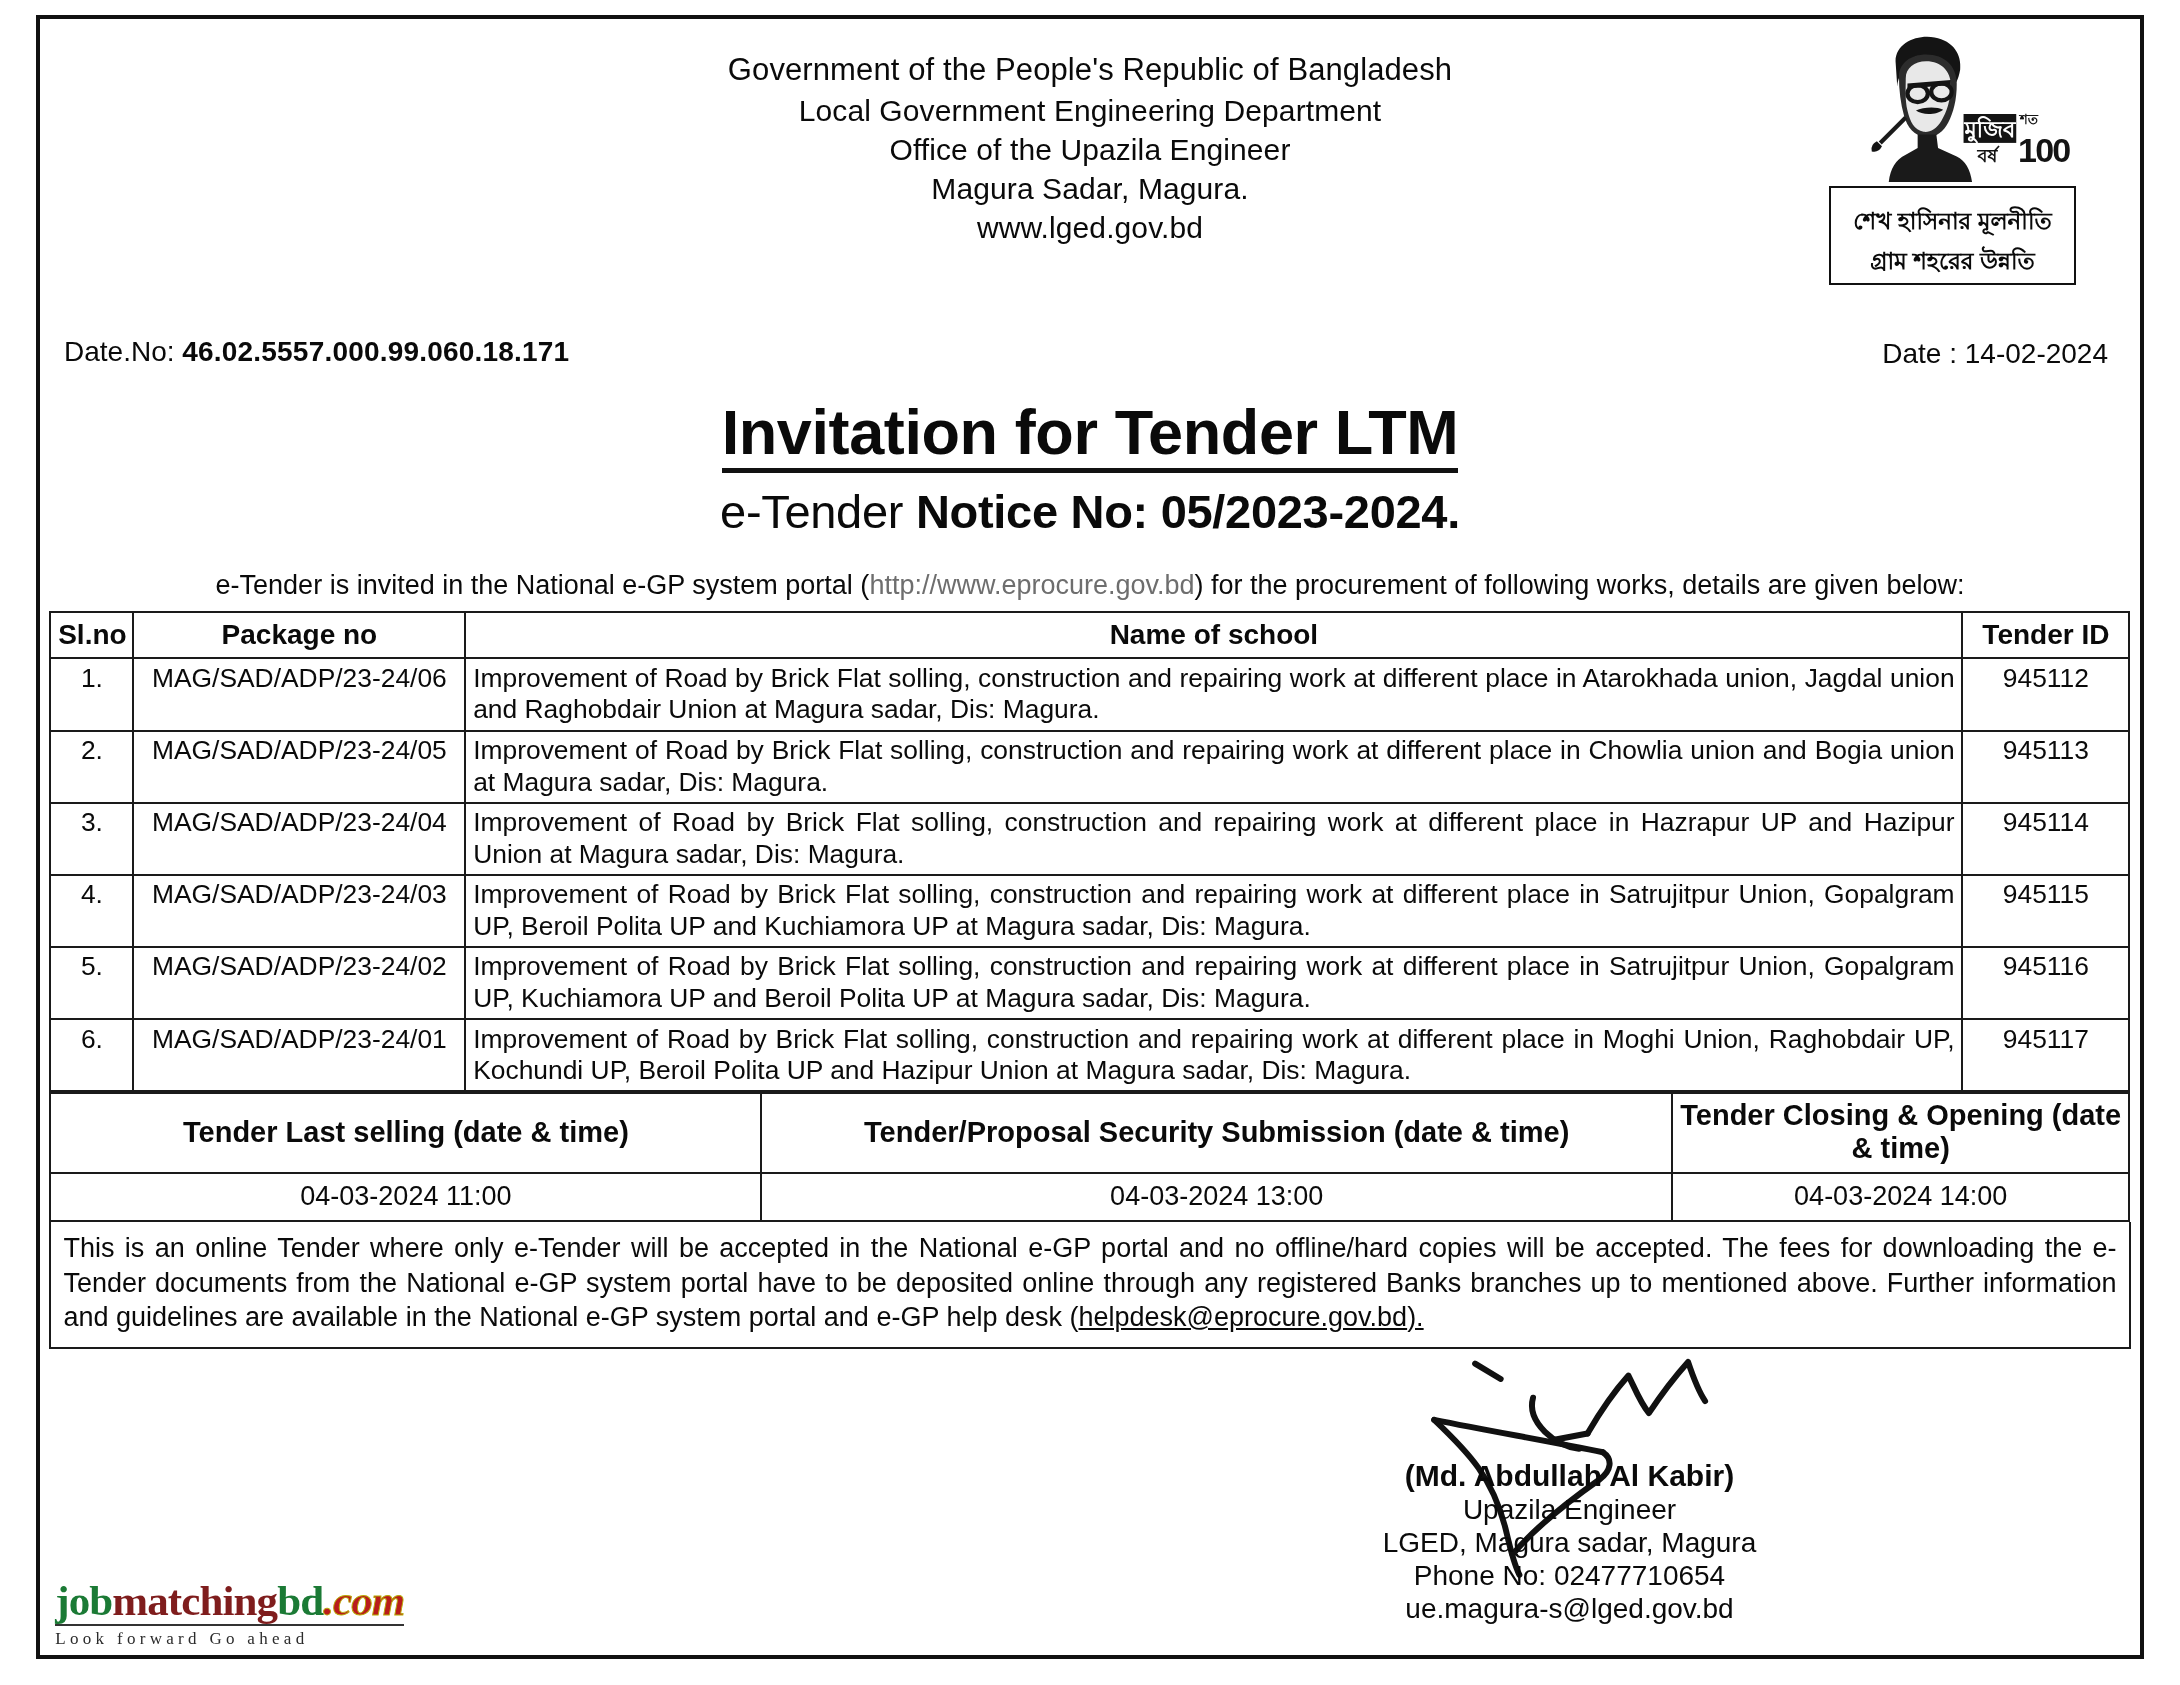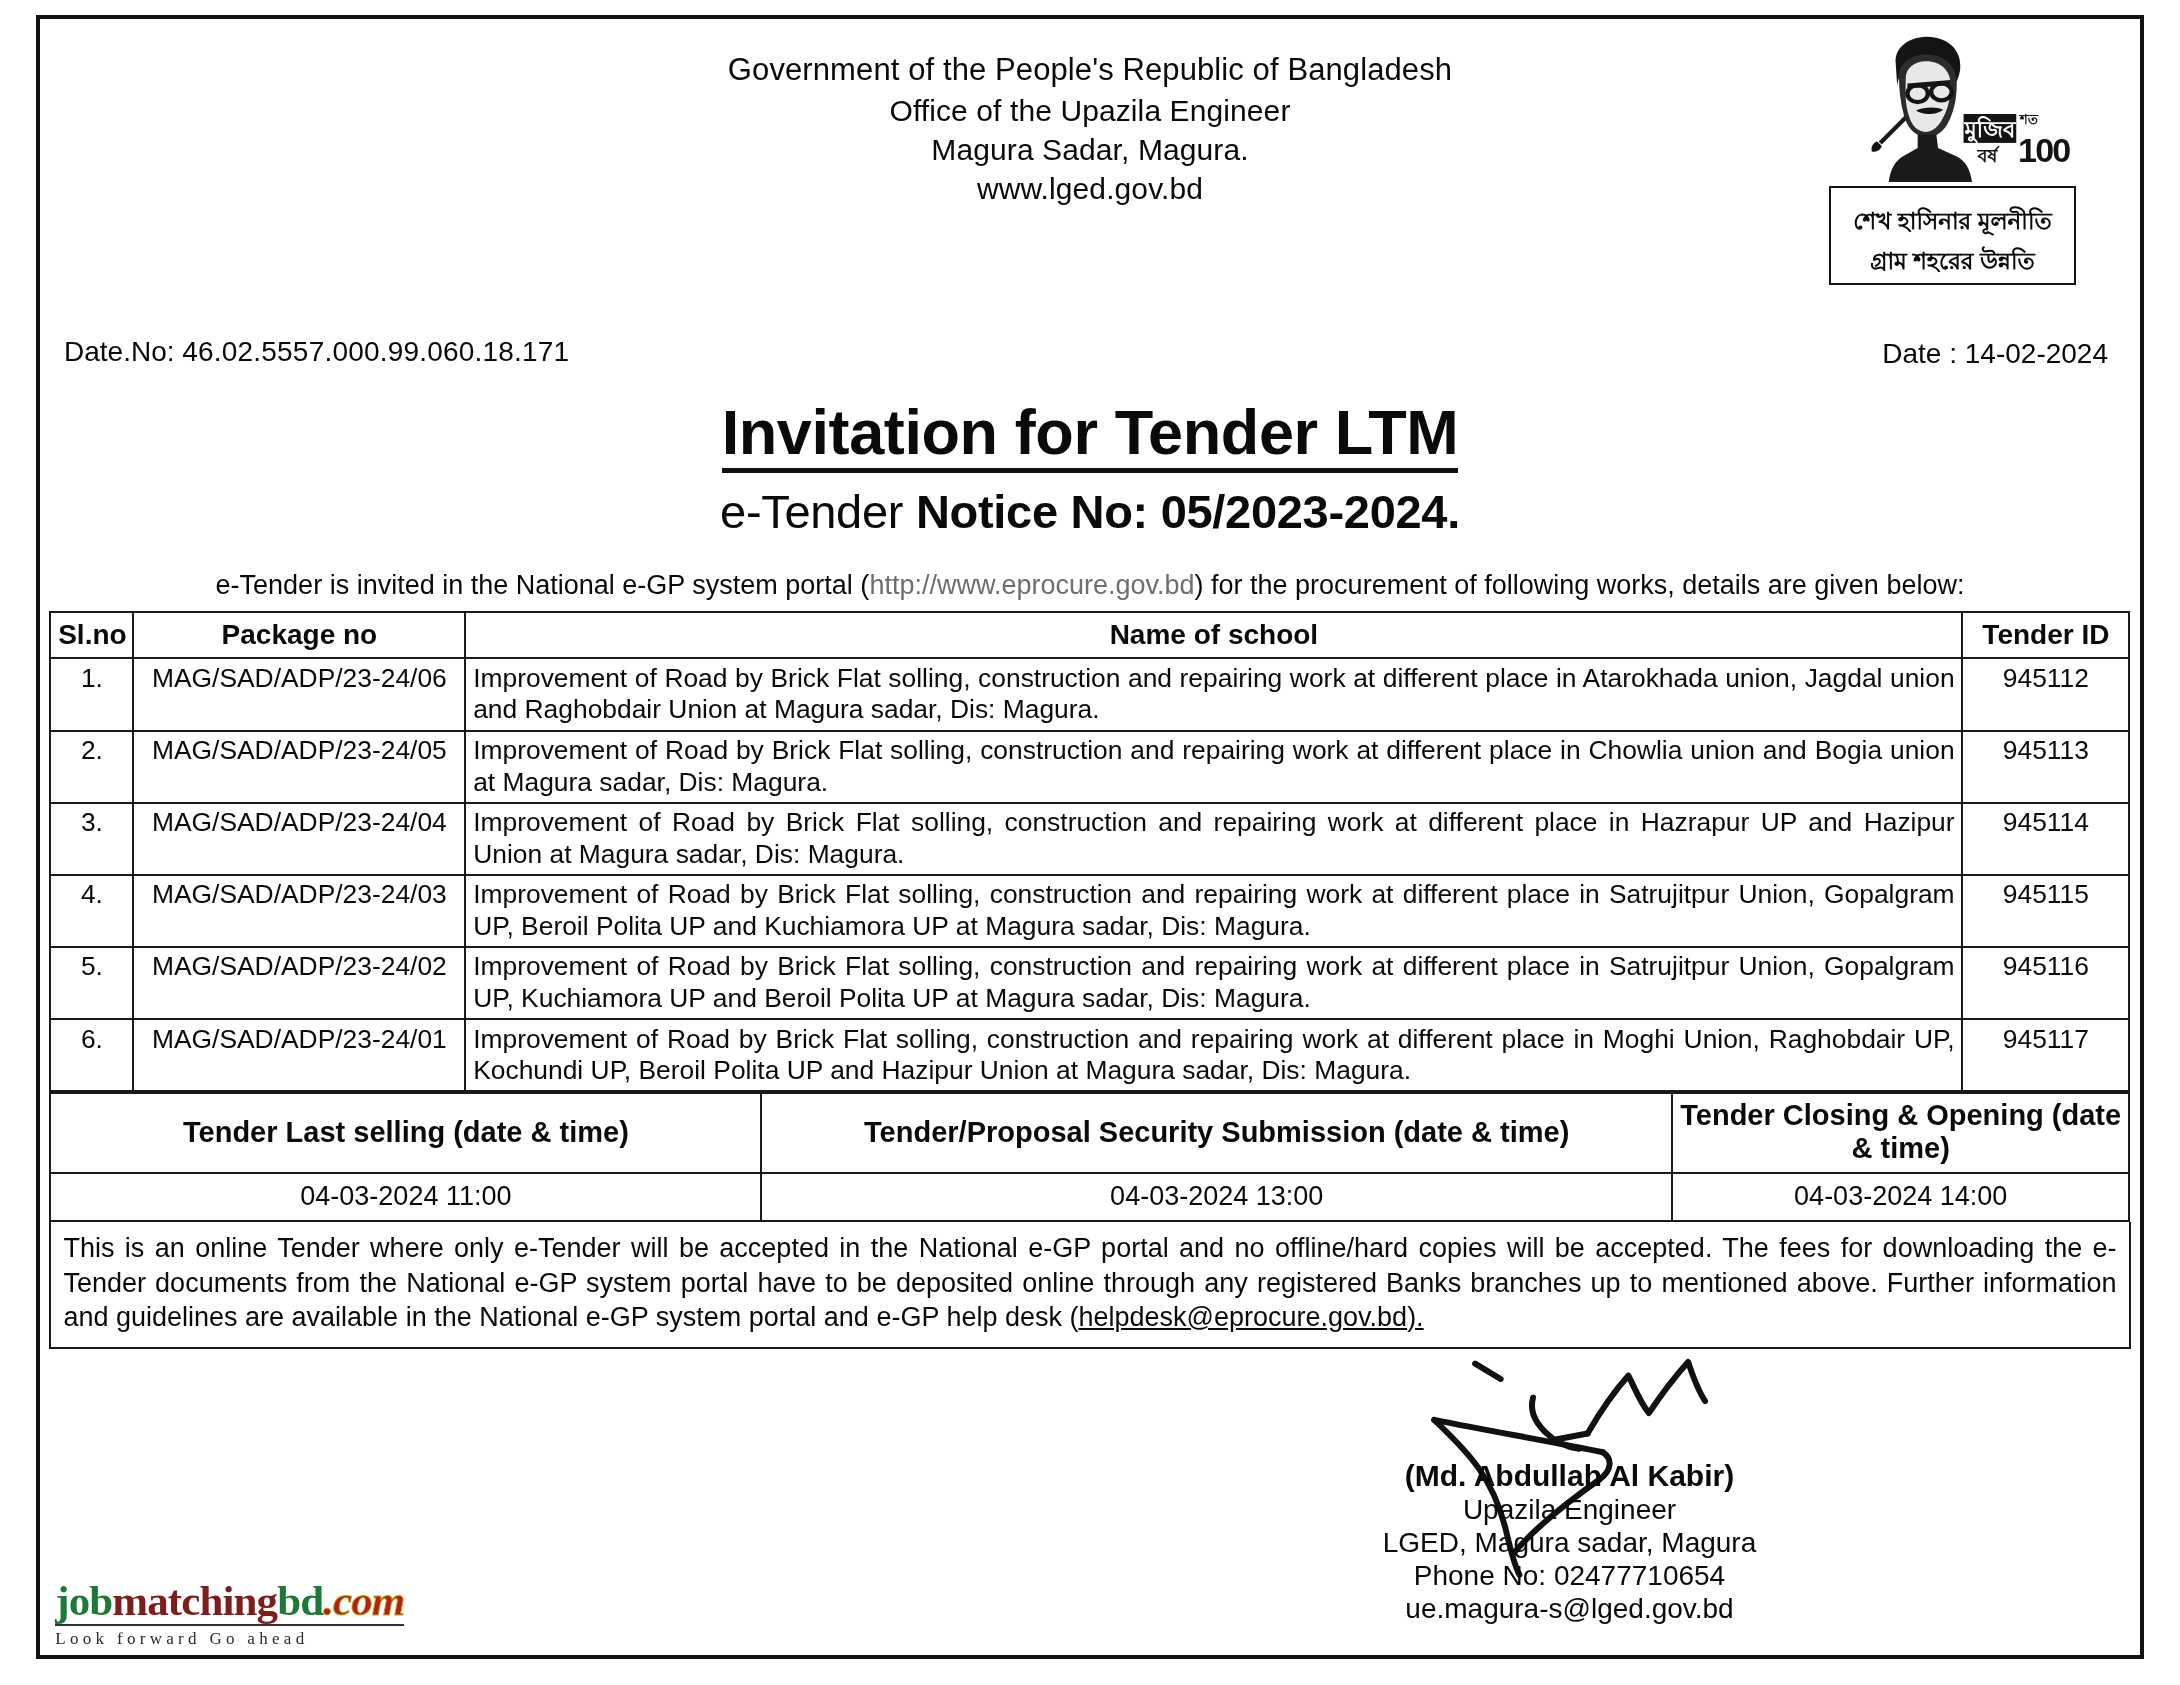--- a/index.html
+++ b/index.html
@@ -84,21 +84,21 @@
     height: 53px;
     padding: 0 24px;
   }
   .memo-left {
     position: absolute;
     left: 24px; top: 0;
     font-size: 28px;
     white-space: nowrap;
   }
   .memo-left .memo-label { font-weight: 400; }
-  .memo-left .memo-value { font-weight: 400; letter-spacing: 0.2px; text-align: center; }
+  .memo-left .memo-value { font-weight: 700; letter-spacing: 0.2px; text-align: center; }
   .memo-right {
     position: absolute;
     right: 32px; top: 1.7px;
     font-size: 28px;
     white-space: nowrap;
   }
 
   
   .title-wrap {
     text-align: center;
@@ -252,20 +252,21 @@
 </style>
 </head>
 <body>
 
 <div id="page">
 
   <div class="header">
 
     <div class="header-center">
       <div class="hline l1">Government of the People's Republic of Bangladesh</div>
+      <div class="hline">Local Government Engineering Department</div>
       <div class="hline">Office of the Upazila Engineer</div>
       <div class="hline">Magura Sadar, Magura.</div>
       <div class="hline">www.lged.gov.bd</div>
     </div>
 
     <div class="logo-block">
       <div class="mujib-logo">
         <svg width="247" height="153" viewBox="0 0 290 180" xmlns="http://www.w3.org/2000/svg">
 
           <g fill="#141414">

